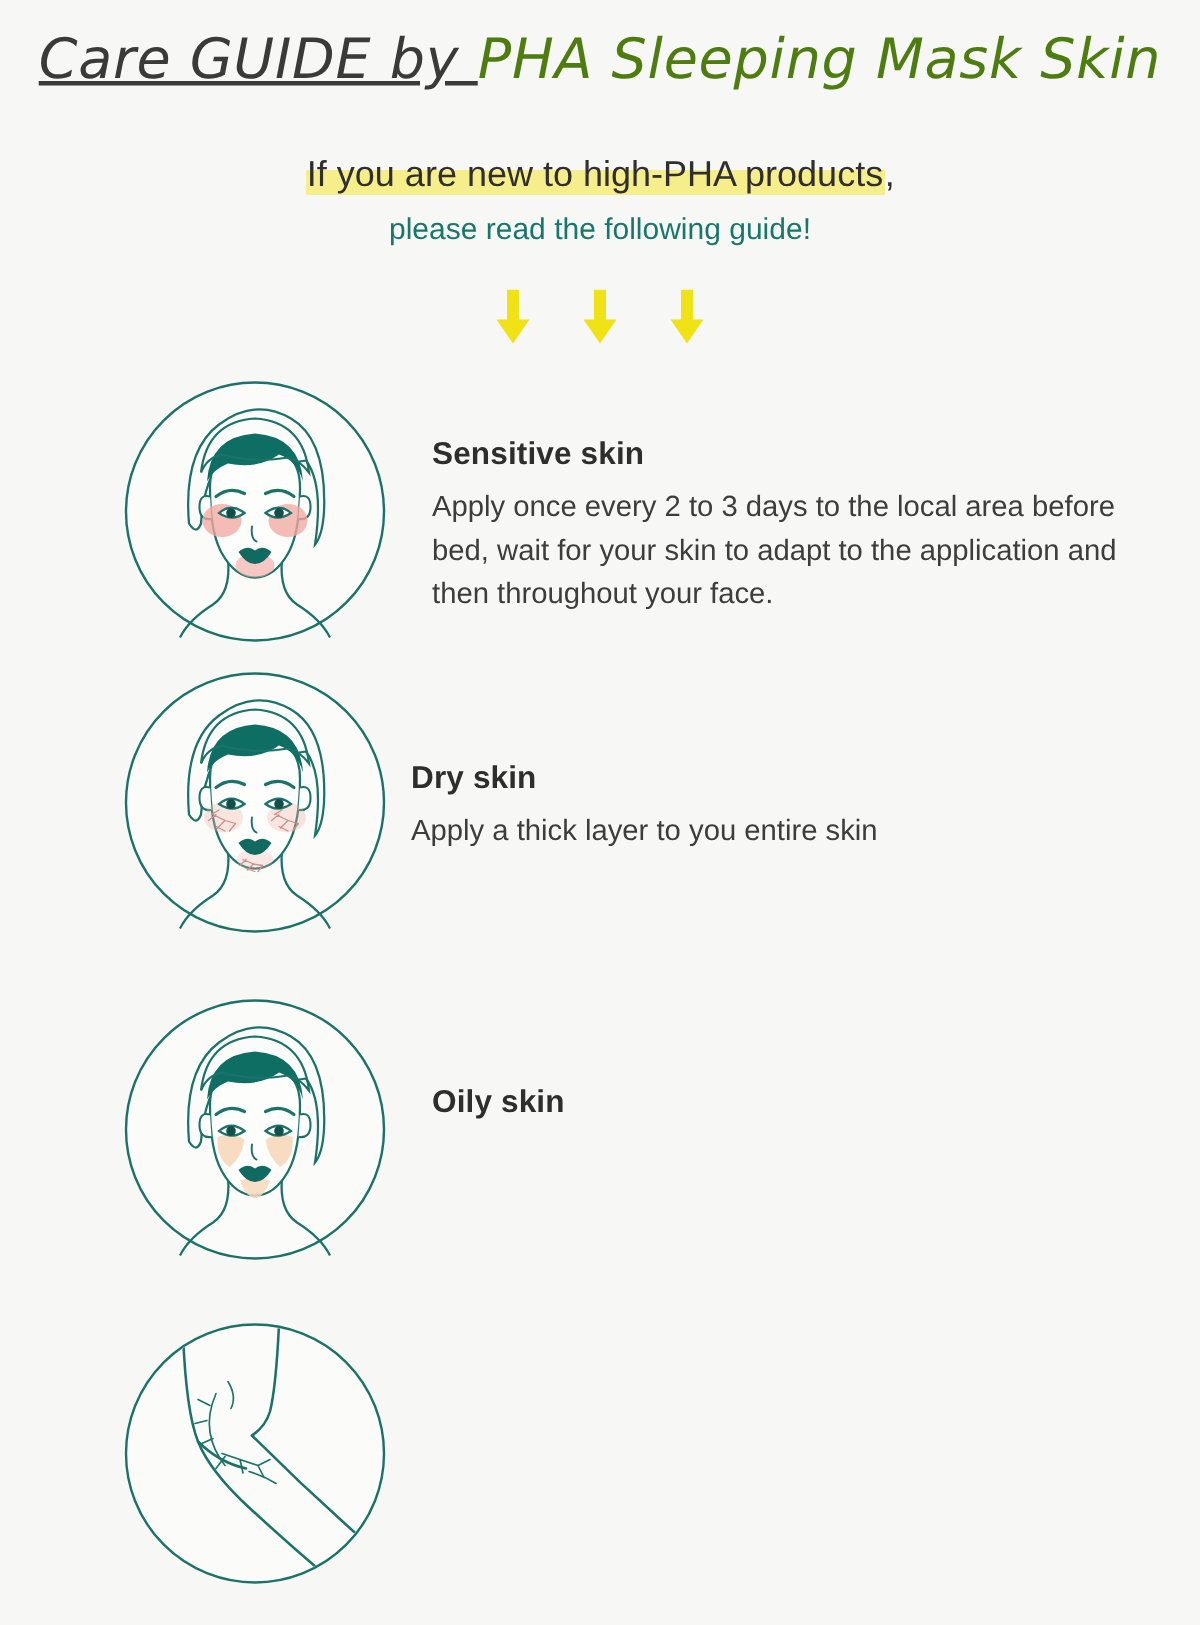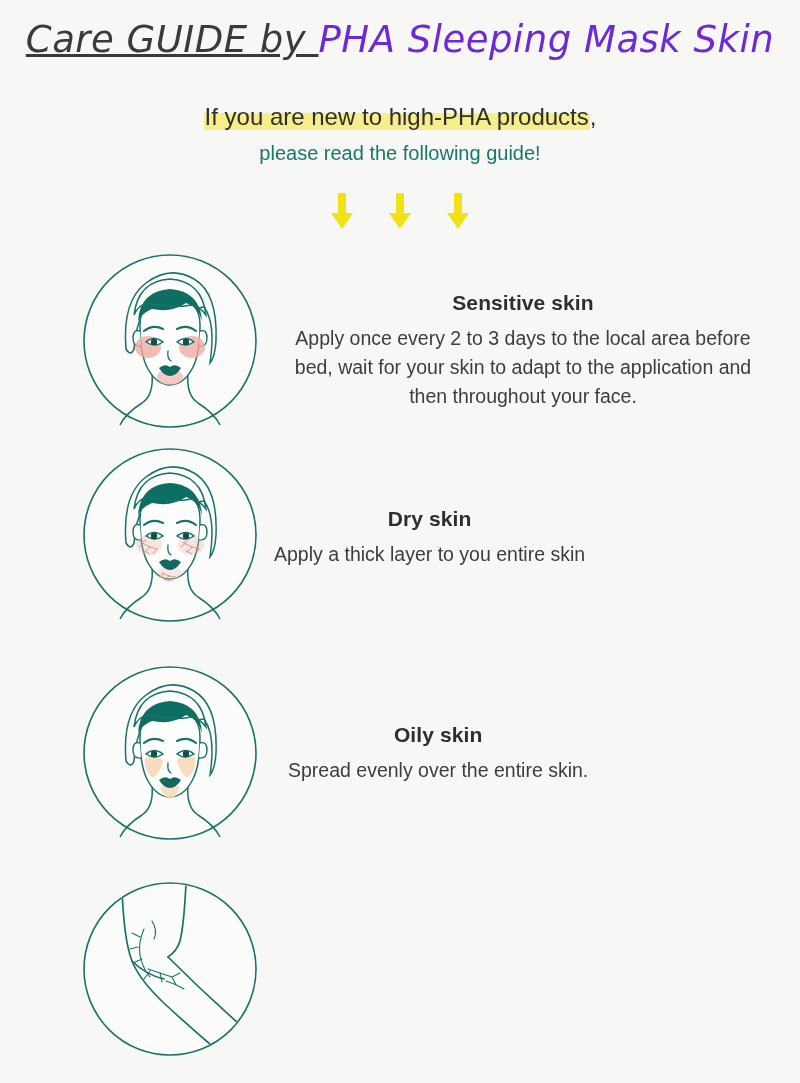--- a/index.html
+++ b/index.html
@@ -20,21 +20,21 @@
   }
   .title {
     font-family: "DejaVu Sans", sans-serif;
     font-size: 37px;
     font-weight: 400;
     letter-spacing: 0.5px;
     font-style: italic;
     white-space: nowrap;
   }
   .title .t-dark { color: #3a3a3a; text-decoration: underline; }
-  .title .t-teal { color: #6d28d9; }
+  .title .t-teal { color: #4d7c0f; }
 
   
   .subtitle-block {
     text-align: center;
     margin-top: 40px;
   }
   .sub-line1 {
     font-size: 24px;
     color: #2f2f2f;
     display: inline-block;
@@ -62,21 +62,20 @@
   }
   .arrow { width: 30px; height: 38px; display: block; }
 
   
   .sections { margin-top: 22px; }
 
   .section {
     display: flex;
     align-items: flex-start;
     padding-left: 82px;
-    text-align: center;
   }
   .sec-icon {
     width: 176px;
     height: 176px;
     flex: 0 0 176px;
   }
   .sec-icon svg { display: block; width: 176px; height: 176px; }
 
   .sec-text {
     margin-left: 30px;
@@ -229,21 +228,20 @@
         <path d="M64 89 q8 -7 17 0 q-8 6 -17 0 Z" fill="#fff" stroke="#1a7268" stroke-width="1.5"></path>
         <path d="M95 89 q9 -7 17 0 q-9 6 -17 0 Z" fill="#fff" stroke="#1a7268" stroke-width="1.5"></path>
         <circle cx="72" cy="89" r="3.2" fill="#134f49"></circle>
         <circle cx="104" cy="89" r="3.2" fill="#134f49"></circle>
         <path d="M86 98 q-1 8 3 10" fill="none" stroke="#1a7268" stroke-width="1.3" stroke-linecap="round"></path>
         <path d="M77 115 q6 -5 11 -1 q5 -4 11 1 q-5 8 -11 8 q-6 0 -11 -8 Z" fill="#116a60"></path>
       </svg>
     </div>
     <div class="sec-text">
       <div class="sec-title">Oily skin</div>
-      <div class="sec-body">Spread evenly over the entire skin.</div>
     </div>
   </div>
 
   <div class="section sec-body-care">
     <div class="sec-icon">
       <svg viewBox="0 0 176 176">
         <defs>
           <clipPath id="circClip">
               <circle cx="88" cy="88" r="85"></circle>
             </clipPath>

